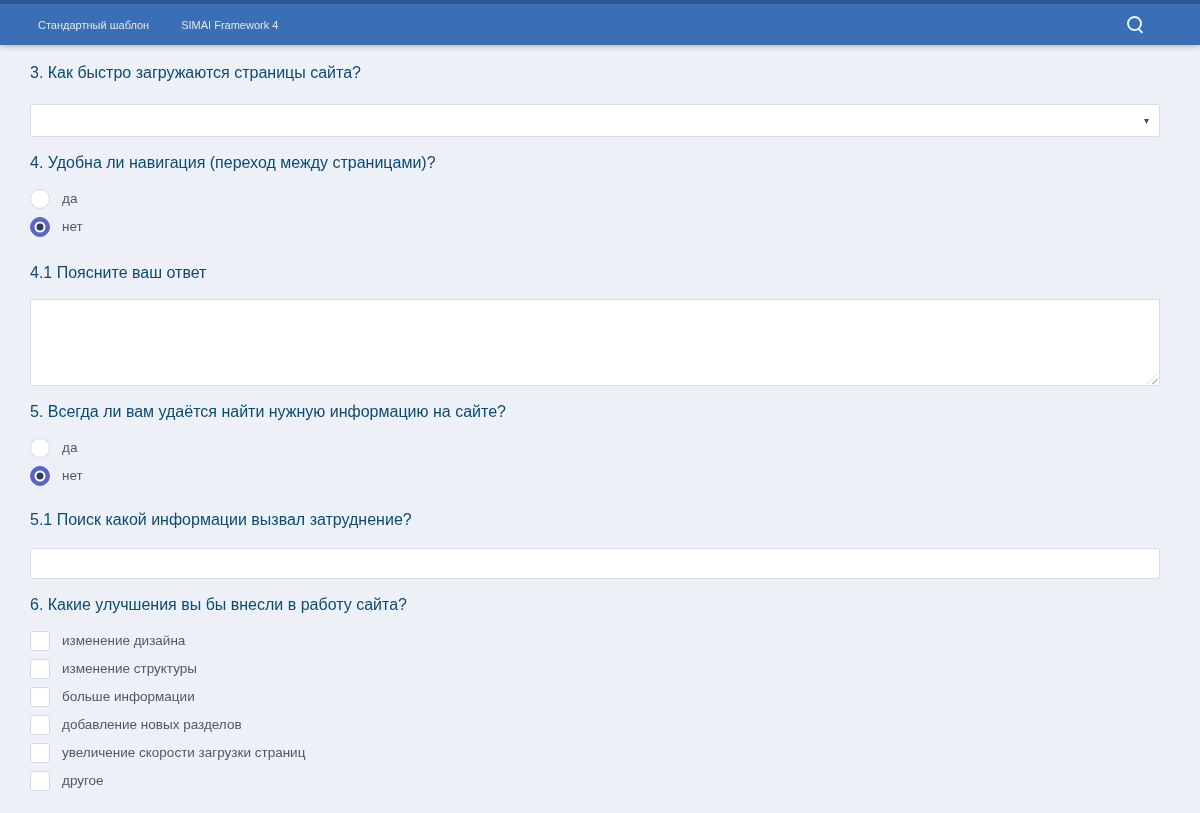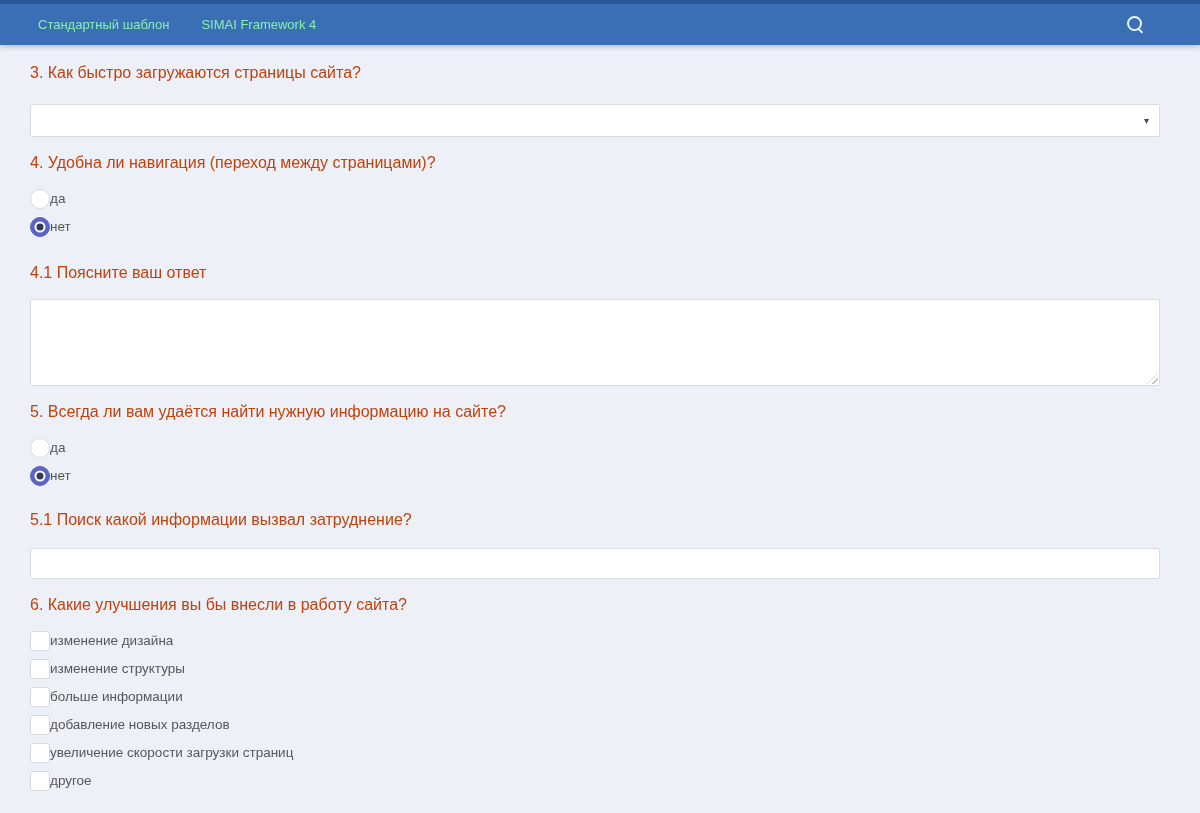--- a/index.html
+++ b/index.html
@@ -16,22 +16,22 @@
     background: #3a6eb5;
     border-top: 4px solid #2a5894;
     display: flex;
     align-items: center;
     box-shadow: 0 2px 5px rgba(40,60,90,0.28);
     position: relative;
     z-index: 5;
   }
   .topbar nav { display: flex; align-items: center; margin-left: 22px; height: 100%; }
   .nav-tab {
-    color: #86efac;
-    font-size: 13px;
+    color: #e5e5e5;
+    font-size: 11px;
     padding: 12px 16px;
     height: 100%;
     display: flex;
     align-items: center;
     cursor: pointer;
     text-decoration: none;
     white-space: nowrap;
   }
   .search-btn {
     margin-left: auto;
@@ -51,21 +51,21 @@
     width: 6px; height: 2px; background: #e9f1f9;
     transform: rotate(45deg); transform-origin: 0 0; border-radius: 1px;
   }
 
   
   .content { padding: 8px 40px 0 30px; }
 
   .question-label {
     font-size: 16px;
     line-height: 24px;
-    color: #c2410c;
+    color: #0c4a6e;
     font-weight: 400;
   }
   .q { margin-top: 14px; }
   .q:first-child { margin-top: 8px; }
 
   
   .select-box {
     margin-top: 19px;
     height: 33px;
     background: #ffffff;
@@ -74,21 +74,21 @@
     display: flex;
     align-items: center;
     justify-content: flex-end;
     padding-right: 10px;
     cursor: pointer;
   }
   .select-arrow { font-size: 10px; color: #4a4e52; line-height: 1; }
 
   
   .opt-group { margin-top: 14px; display: flex; flex-direction: column; gap: 8px; }
-  .opt-row { display: flex; align-items: center; cursor: pointer; width: max-content; text-align: center; }
+  .opt-row { display: flex; align-items: center; gap: 12px; cursor: pointer; width: max-content; text-align: center; }
   .opt-label { font-size: 13.5px; color: #54585d; line-height: 20px; }
 
   .radio {
     width: 20px; height: 20px; border-radius: 50%;
     background: #ffffff; border: 1px solid #d5d9de;
     position: relative; flex: 0 0 auto;
   }
   .radio.checked {
     background: #5a64c4; border-color: #5a64c4;
   }

